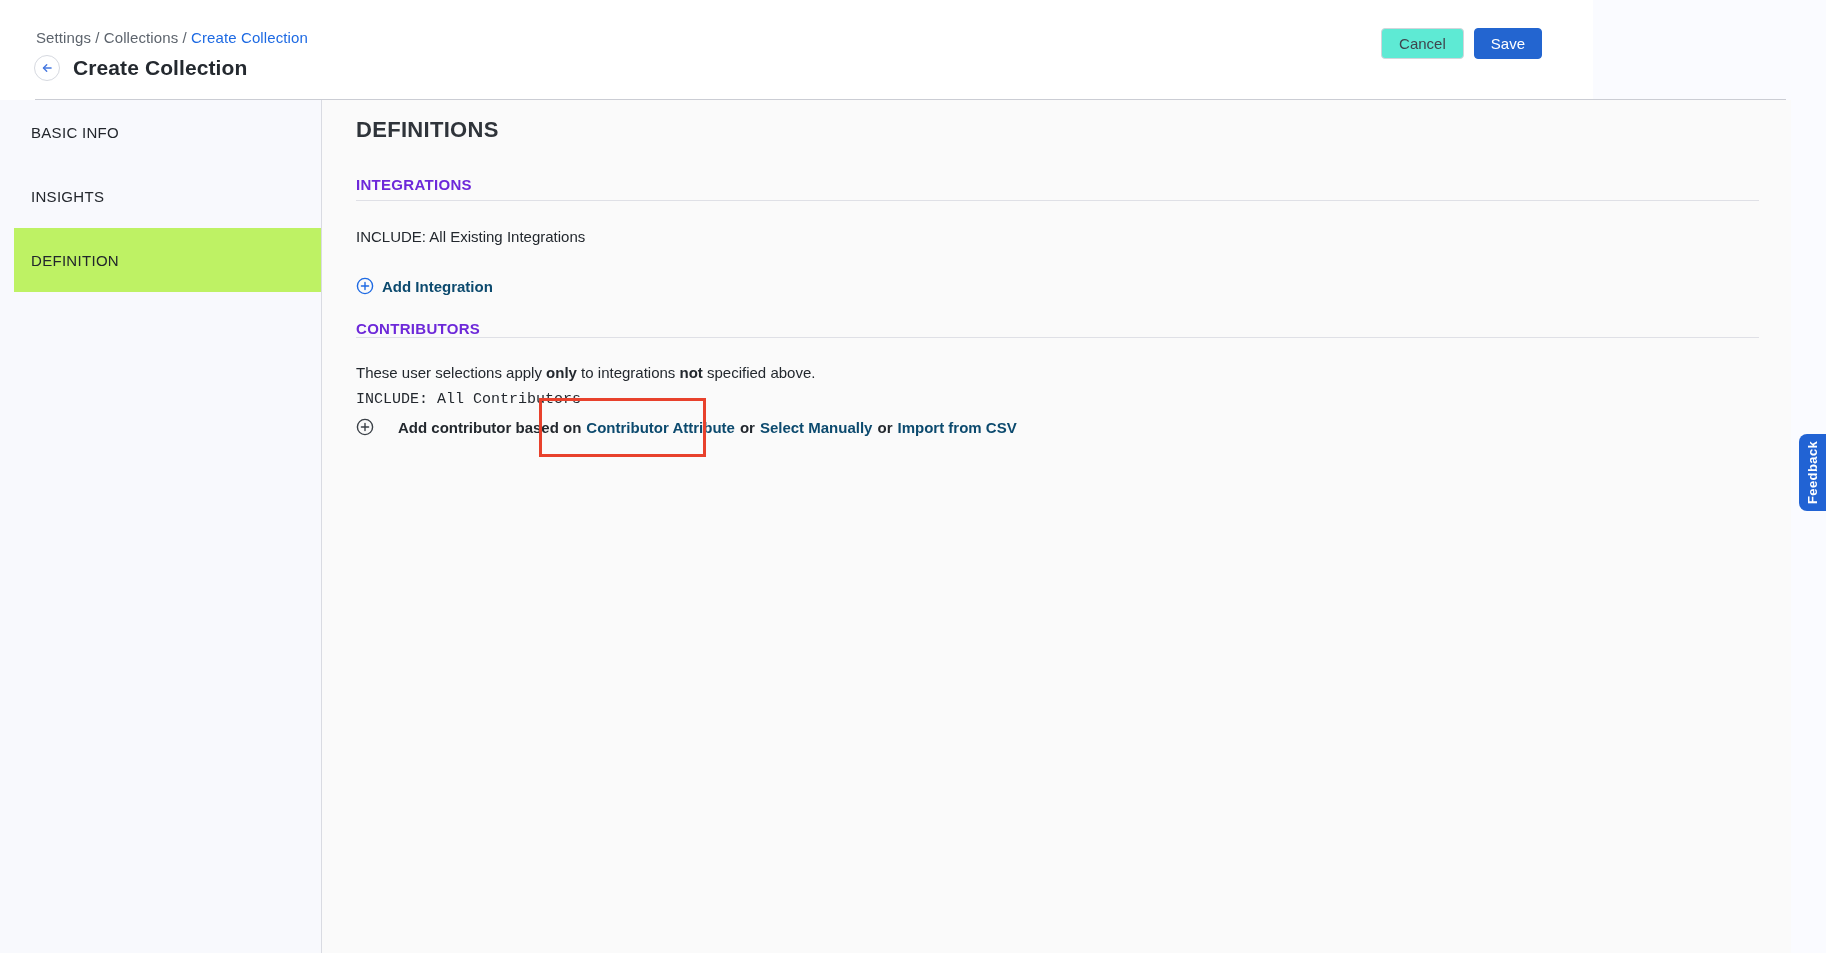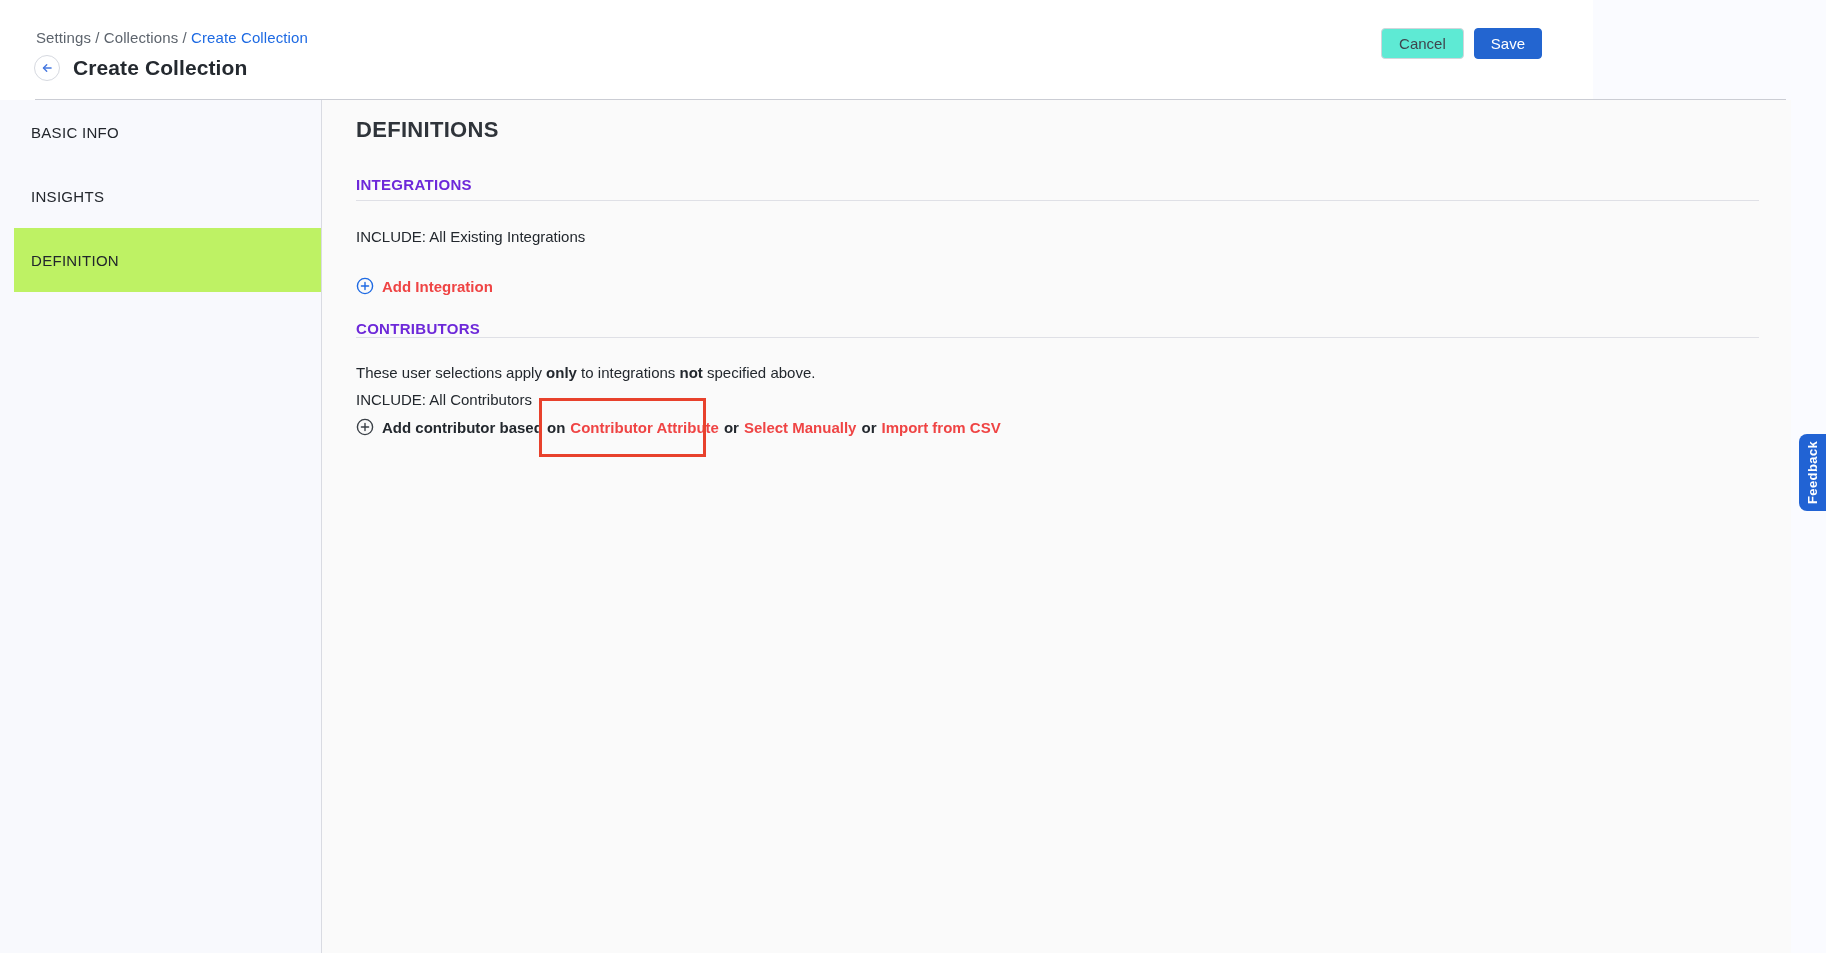--- a/index.html
+++ b/index.html
@@ -82,37 +82,37 @@
   }
   
   .main-title        { top:17px;text-align:right;  }
   .sec-label-1       { position:absolute; left:34px; top:76px;  }
   .divider-1         { position:absolute; left:34px; top:100px; }
   .include-1         { position:absolute; left:34px; top:128px; }
   .add-integration   { position:absolute; left:34px; top:177px; }
   .sec-label-2       { position:absolute; left:34px; top:220px; }
   .divider-2         { position:absolute; left:34px; top:237px; }
   .note-line         { position:absolute; left:34px; top:264px; }
-  .include-2         { position:absolute; left:34px; top:291px; }
+  .include-2         { position:absolute; left:34px; top:291px;font-family:Liberation Mono, monospace; }
   .add-contributor   { position:absolute; left:34px; top:318px; }
 
   .sec-label {
     font-size:15px; font-weight:700; color:#6d28d9; letter-spacing:0.3px;
   }
   .divider { width:1403px; height:1px; background:#dfe0e6; }
   .body-text { font-size:15px; color:#23282e; }
   .note-line b, .add-contributor b { font-weight:700; }
 
   .link-row { display:flex; align-items:center; gap:8px; font-size:15px; }
   .plus-icon { width:18px; height:18px; display:inline-flex; flex:0 0 auto; }
   .blue { color:#1e6ae3; }
   .dark-icon { color:#3a4047; }
-  .link { color:#ef4444; font-weight:700; cursor:pointer; text-decoration:none; }
+  .link { color:#0c4a6e; font-weight:700; cursor:pointer; text-decoration:none; }
   .bold-dark { font-weight:700; color:#23282e; }
-  .add-contributor { display:flex; align-items:center; gap:8px; font-size:15px; flex-wrap:nowrap; white-space:nowrap; }
+  .add-contributor { display:flex; align-items:center; gap:24px; font-size:15px; flex-wrap:nowrap; white-space:nowrap; }
   .add-contributor .words { display:flex; gap:5px; align-items:center; }
 
   
   .red-box {
     position:absolute; left:539px; top:398px; width:167px; height:59px;
     border:3px solid #e8412c; pointer-events:none;
   }
 
   
   .feedback-tab {

